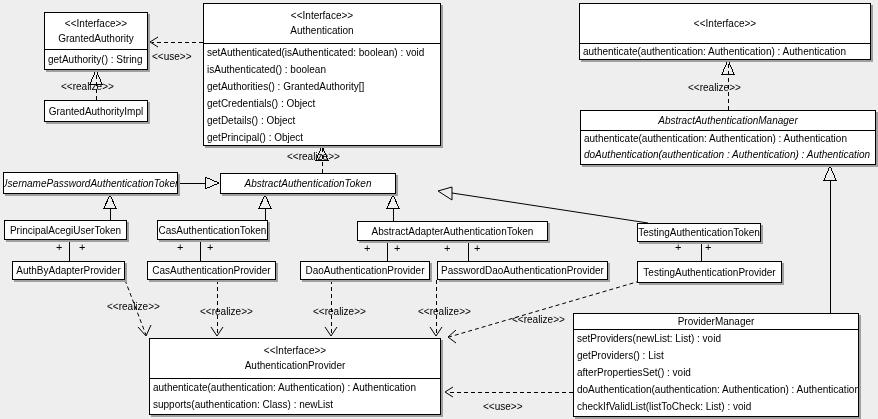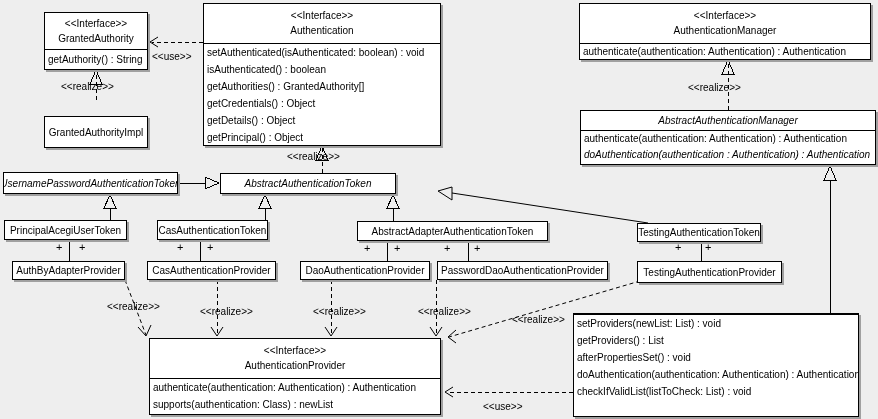--- a/index.html
+++ b/index.html
@@ -115,21 +115,21 @@
   <div class="uml-box" style="left:44px;top:12px;width:104px;height:58px">
     <div class="uml-title" style="height:36px">
       <span class="stereo">&lt;&lt;Interface&gt;&gt;</span>
       <span class="cname">GrantedAuthority</span>
     </div>
     <div class="uml-methods">
       <div class="m-row" style="height:19px;line-height:19px">getAuthority() : String</div>
     </div>
   </div>
 
-  <div class="uml-box name-only" style="left:44px;top:116px;width:104px;height:32px">
+  <div class="uml-box name-only" style="left:44px;top:100px;width:104px;height:22px">
     <span>GrantedAuthorityImpl</span>
   </div>
 
   <div class="uml-box" style="left:203px;top:3px;width:238px;height:143px">
     <div class="uml-title" style="height:39px">
       <span class="stereo">&lt;&lt;Interface&gt;&gt;</span>
       <span class="cname">Authentication</span>
     </div>
     <div class="uml-methods">
       <div class="m-row" style="height:17px;line-height:17px">setAuthenticated(isAuthenticated: boolean) : void</div>
@@ -137,21 +137,20 @@
       <div class="m-row" style="height:17px;line-height:17px">getAuthorities() : GrantedAuthority[]</div>
       <div class="m-row" style="height:17px;line-height:17px">getCredentials() : Object</div>
       <div class="m-row" style="height:17px;line-height:17px">getDetails() : Object</div>
       <div class="m-row" style="height:17px;line-height:17px">getPrincipal() : Object</div>
     </div>
   </div>
 
   <div class="uml-box" style="left:579px;top:3px;width:292px;height:57px">
     <div class="uml-title" style="height:39px">
       <span class="stereo">&lt;&lt;Interface&gt;&gt;</span>
-      <span class="cname">AuthenticationManager</span>
     </div>
     <div class="uml-methods">
       <div class="m-row" style="height:15px;line-height:15px">authenticate(authentication: Authentication) : Authentication</div>
     </div>
   </div>
 
   <div class="uml-box" style="left:580px;top:110px;width:296px;height:55px">
     <div class="uml-title" style="height:19px">
       <span class="cname abstract" style="line-height:19px">AbstractAuthenticationManager</span>
     </div>
@@ -210,20 +209,23 @@
       <span class="stereo">&lt;&lt;Interface&gt;&gt;</span>
       <span class="cname">AuthenticationProvider</span>
     </div>
     <div class="uml-methods">
       <div class="m-row" style="height:17px;line-height:17px">authenticate(authentication: Authentication) : Authentication</div>
       <div class="m-row" style="height:17px;line-height:17px">supports(authentication: Class) : newList</div>
     </div>
   </div>
 
   <div class="uml-box" style="left:573px;top:313px;width:286px;height:104px">
+    <div class="uml-title" style="height:15px">
+      <span class="cname" style="line-height:15px">ProviderManager</span>
+    </div>
     <div class="uml-methods">
       <div class="m-row" style="height:17px;line-height:17px">setProviders(newList: List) : void</div>
       <div class="m-row" style="height:17px;line-height:17px">getProviders() : List</div>
       <div class="m-row" style="height:17px;line-height:17px">afterPropertiesSet() : void</div>
       <div class="m-row" style="height:17px;line-height:17px">doAuthentication(authentication: Authentication) : Authentication</div>
       <div class="m-row" style="height:17px;line-height:17px">checkIfValidList(listToCheck: List) : void</div>
     </div>
   </div>
 
   <span class="lbl" style="left:152px;top:51px">&lt;&lt;use&gt;&gt;</span>

